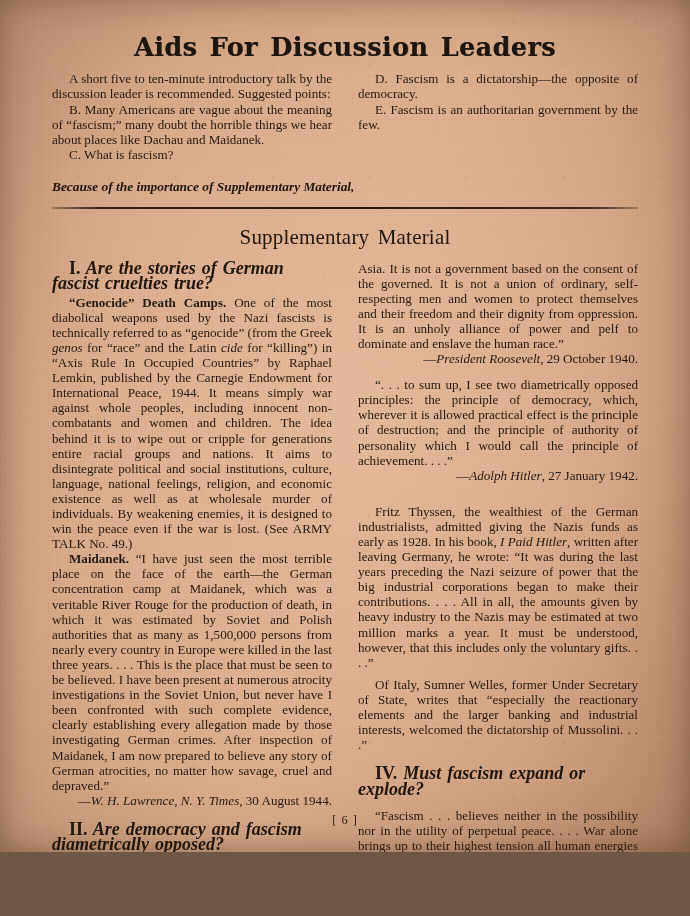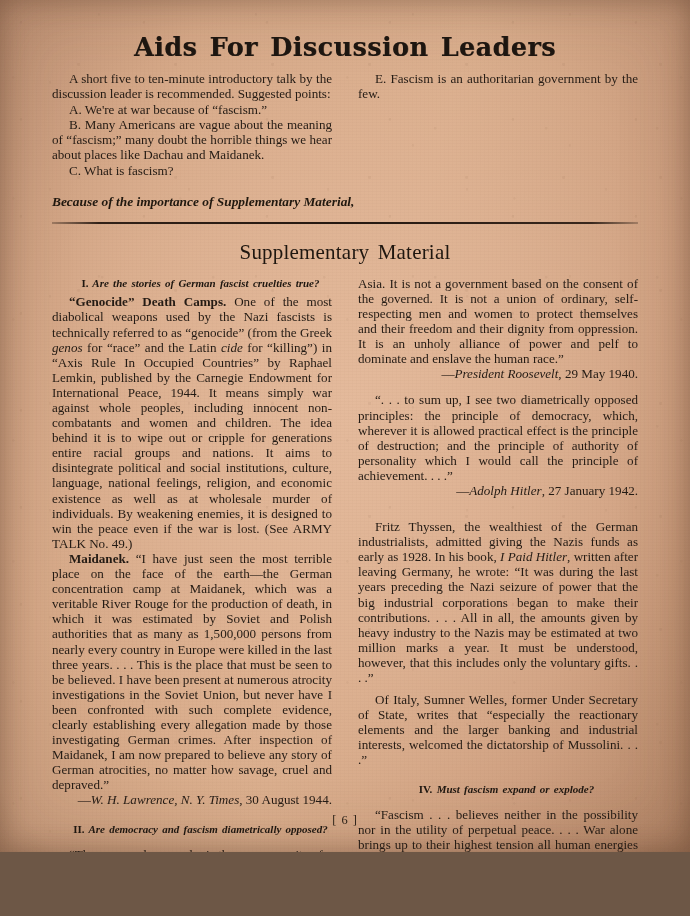--- a/index.html
+++ b/index.html
@@ -128,27 +128,27 @@
     text-align: center;
     font-size: 21px;
     font-weight: normal;
     letter-spacing: 0.2px;
     word-spacing: 3px;
     margin: 16px 0 11px 0;
     color: #1f1710;
   }
 
   .sec-head {
-    font-size: 11px;
+    font-size: 18px;
     line-height: 15.6px;
     font-style: italic;
     font-weight: bold;
     text-indent: 17px;
     margin: 0 0 3px 0;
-    text-align: center;
+    text-align: left;
     color: #1f1710;
     word-spacing: 1.5px;
   }
   .sec-head .num {
     font-style: normal;
     font-weight: bold;
   }
 
   .lead { font-weight: bold; }
   .it { font-style: italic; }
@@ -185,25 +185,25 @@
   <div id="grain"></div>
   <div id="vignette"></div>
 
   <div id="content">
 
     <h1 class="page-title">Aids For Discussion Leaders</h1>
 
     <div class="cols intro">
       <div class="col">
         <p class="ind">A short five to ten-minute introductory talk by the discussion leader is recommended.  Suggested points:</p>
-        <p class="ind">A.  We're at war because of “fascism.”</p>
         <p class="ind">B.  Many Americans are vague about the meaning of “fascism;” many doubt the horrible things we hear about places like Dachau and Maidanek.</p>
         <p class="ind">C.  What is fascism?</p>
       </div>
       <div class="col">
+        <p class="ind">D.  Fascism is a dictatorship—the opposite of democracy.</p>
         <p class="ind">E.  Fascism is an authoritarian government by the few.</p>
       </div>
     </div>
 
     <div class="notice">
       <span class="ln">Because of the importance of Supplementary Material,</span>
     </div>
 
     <hr class="rule">
 
@@ -233,21 +233,21 @@
 
         <div class="gap-s"></div>
 
         <p class="ind">“The proposed new order is the very opposite of a United States of Europe or a United States of</p>
       </div>
 
       <div class="col">
 
         <p>Asia. It is not a government based on the consent of the governed.  It is not a union of ordinary, self-respecting men and women to protect themselves and their freedom and their dignity from oppression.  It is an unholy alliance of power and pelf to dominate and enslave the human race.”</p>
 
-        <p class="attrib"><span>—</span><span class="it">President Roosevelt</span><span>, 29 May 1940.</span></p>
+        <p class="attrib"><span>—</span><span class="it">President Roosevelt</span><span>, 29 October 1940.</span></p>
 
         <div class="gap-m"></div>
 
         <p class="ind">“. . . to sum up, I see two diametrically opposed principles: the principle of democracy, which, wherever it is allowed practical effect is the principle of destruction; and the principle of authority of personality which I would call the principle of achievement. . . .”</p>
 
         <p class="attrib"><span>—</span><span class="it">Adolph Hitler</span><span>, 27 January 1942.</span></p>
 
         <div class="gap-l"></div>
 
 

